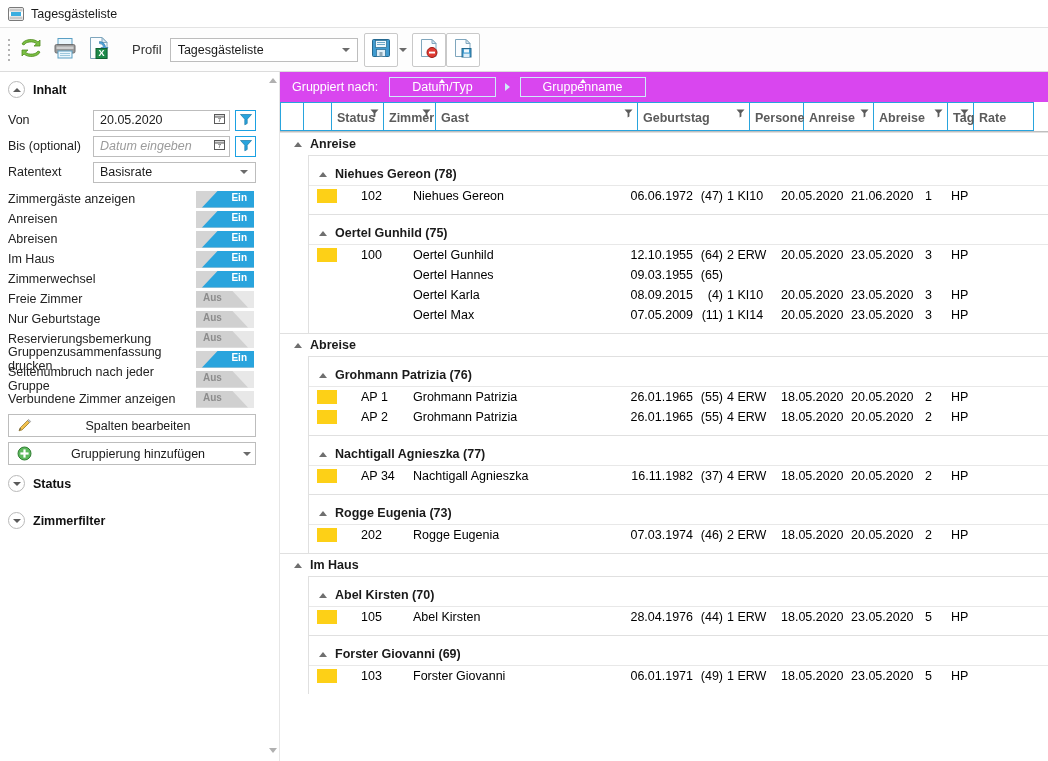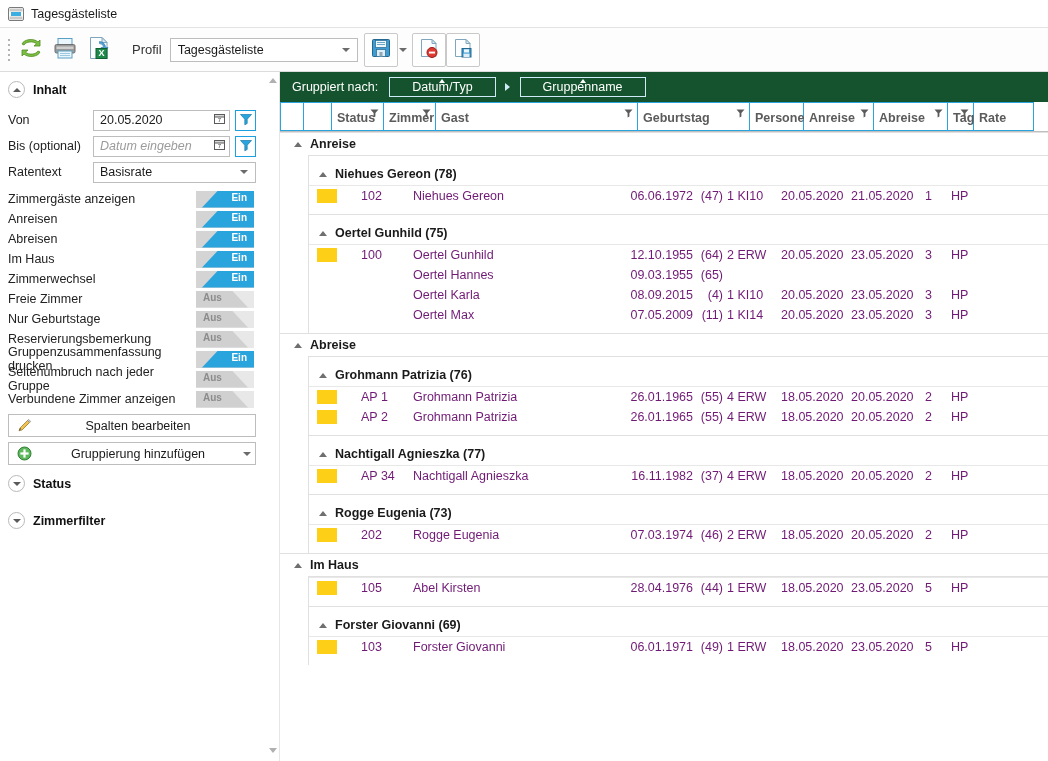--- a/index.html
+++ b/index.html
@@ -211,21 +211,21 @@
   .collapsed-sec { display: flex; align-items: center; padding: 10px 0 10px 8px; }
 
   
   .grid {
     flex: 1;
     display: flex; flex-direction: column;
     min-width: 0;
     background: #fff;
   }
   .groupbar {
-    background: #14532d;
+    background: #d946ef;
     height: 30px;
     display: flex; align-items: center;
     padding-left: 12px;
     color: #fff;
     flex: 0 0 auto;
   }
   .groupbar .gb-label { font-size: 12.5px; margin-right: 11px; }
   .chip {
     border: 1px solid #cfeaf8;
     height: 20px;
@@ -304,21 +304,21 @@
     font-weight: bold;
     color: #1a1a1a;
     margin-top: 7px;
   }
   .rowsblock { border-top: 1px solid #e8e8e8; padding-bottom: 8px; }
   .drow {
     display: flex;
     height: 20px;
     align-items: center;
     font-size: 12.5px;
-    color: #701a75;
+    color: #000000;
   }
   .c-status { width: 52px; flex: 0 0 52px; display: flex; align-items: center; padding-left: 8px;}
   .statusbox { width: 20px; height: 14px; background: #fdd017; }
   .c-zimmer { width: 52px; flex: 0 0 52px; }
   .c-gast  { width: 202px; flex: 0 0 202px; }
   .c-geb   { width: 78px; flex: 0 0 78px; text-align: right; }
   .c-age   { width: 34px; flex: 0 0 34px; text-align: right; padding-right: 4px; }
   .c-pers  { width: 54px; flex: 0 0 54px; }
   .c-anr   { width: 70px; flex: 0 0 70px; }
   .c-abr   { width: 74px; flex: 0 0 74px; }
@@ -721,21 +721,21 @@
               <div class="drow">
                 <span class="c-status">
                   <span class="statusbox"></span>
                 </span>
                 <span class="c-zimmer">102</span>
                 <span class="c-gast">Niehues Gereon</span>
                 <span class="c-geb">06.06.1972</span>
                 <span class="c-age">(47)</span>
                 <span class="c-pers">1 KI10</span>
                 <span class="c-anr">20.05.2020</span>
-                <span class="c-abr">21.05.2020</span>
+                <span class="c-abr">21.06.2020</span>
                 <span class="c-tage">1</span>
                 <span class="c-rate">HP</span>
               </div>
             </div>
           </div>
           <div class="lvl2wrap">
             <div class="lvl2">
               <span class="exp"></span>
               <span>Oertel Gunhild (75)</span>
             </div>
@@ -878,20 +878,24 @@
               </div>
             </div>
           </div>
         </div>
         <div class="lvl1wrap">
           <div class="lvl1">
             <span class="exp"></span>
             <span>Im Haus</span>
           </div>
           <div class="lvl2wrap">
+            <div class="lvl2">
+              <span class="exp"></span>
+              <span>Abel Kirsten (70)</span>
+            </div>
             <div class="rowsblock">
               <div class="drow">
                 <span class="c-status">
                   <span class="statusbox"></span>
                 </span>
                 <span class="c-zimmer">105</span>
                 <span class="c-gast">Abel Kirsten</span>
                 <span class="c-geb">28.04.1976</span>
                 <span class="c-age">(44)</span>
                 <span class="c-pers">1 ERW</span>

